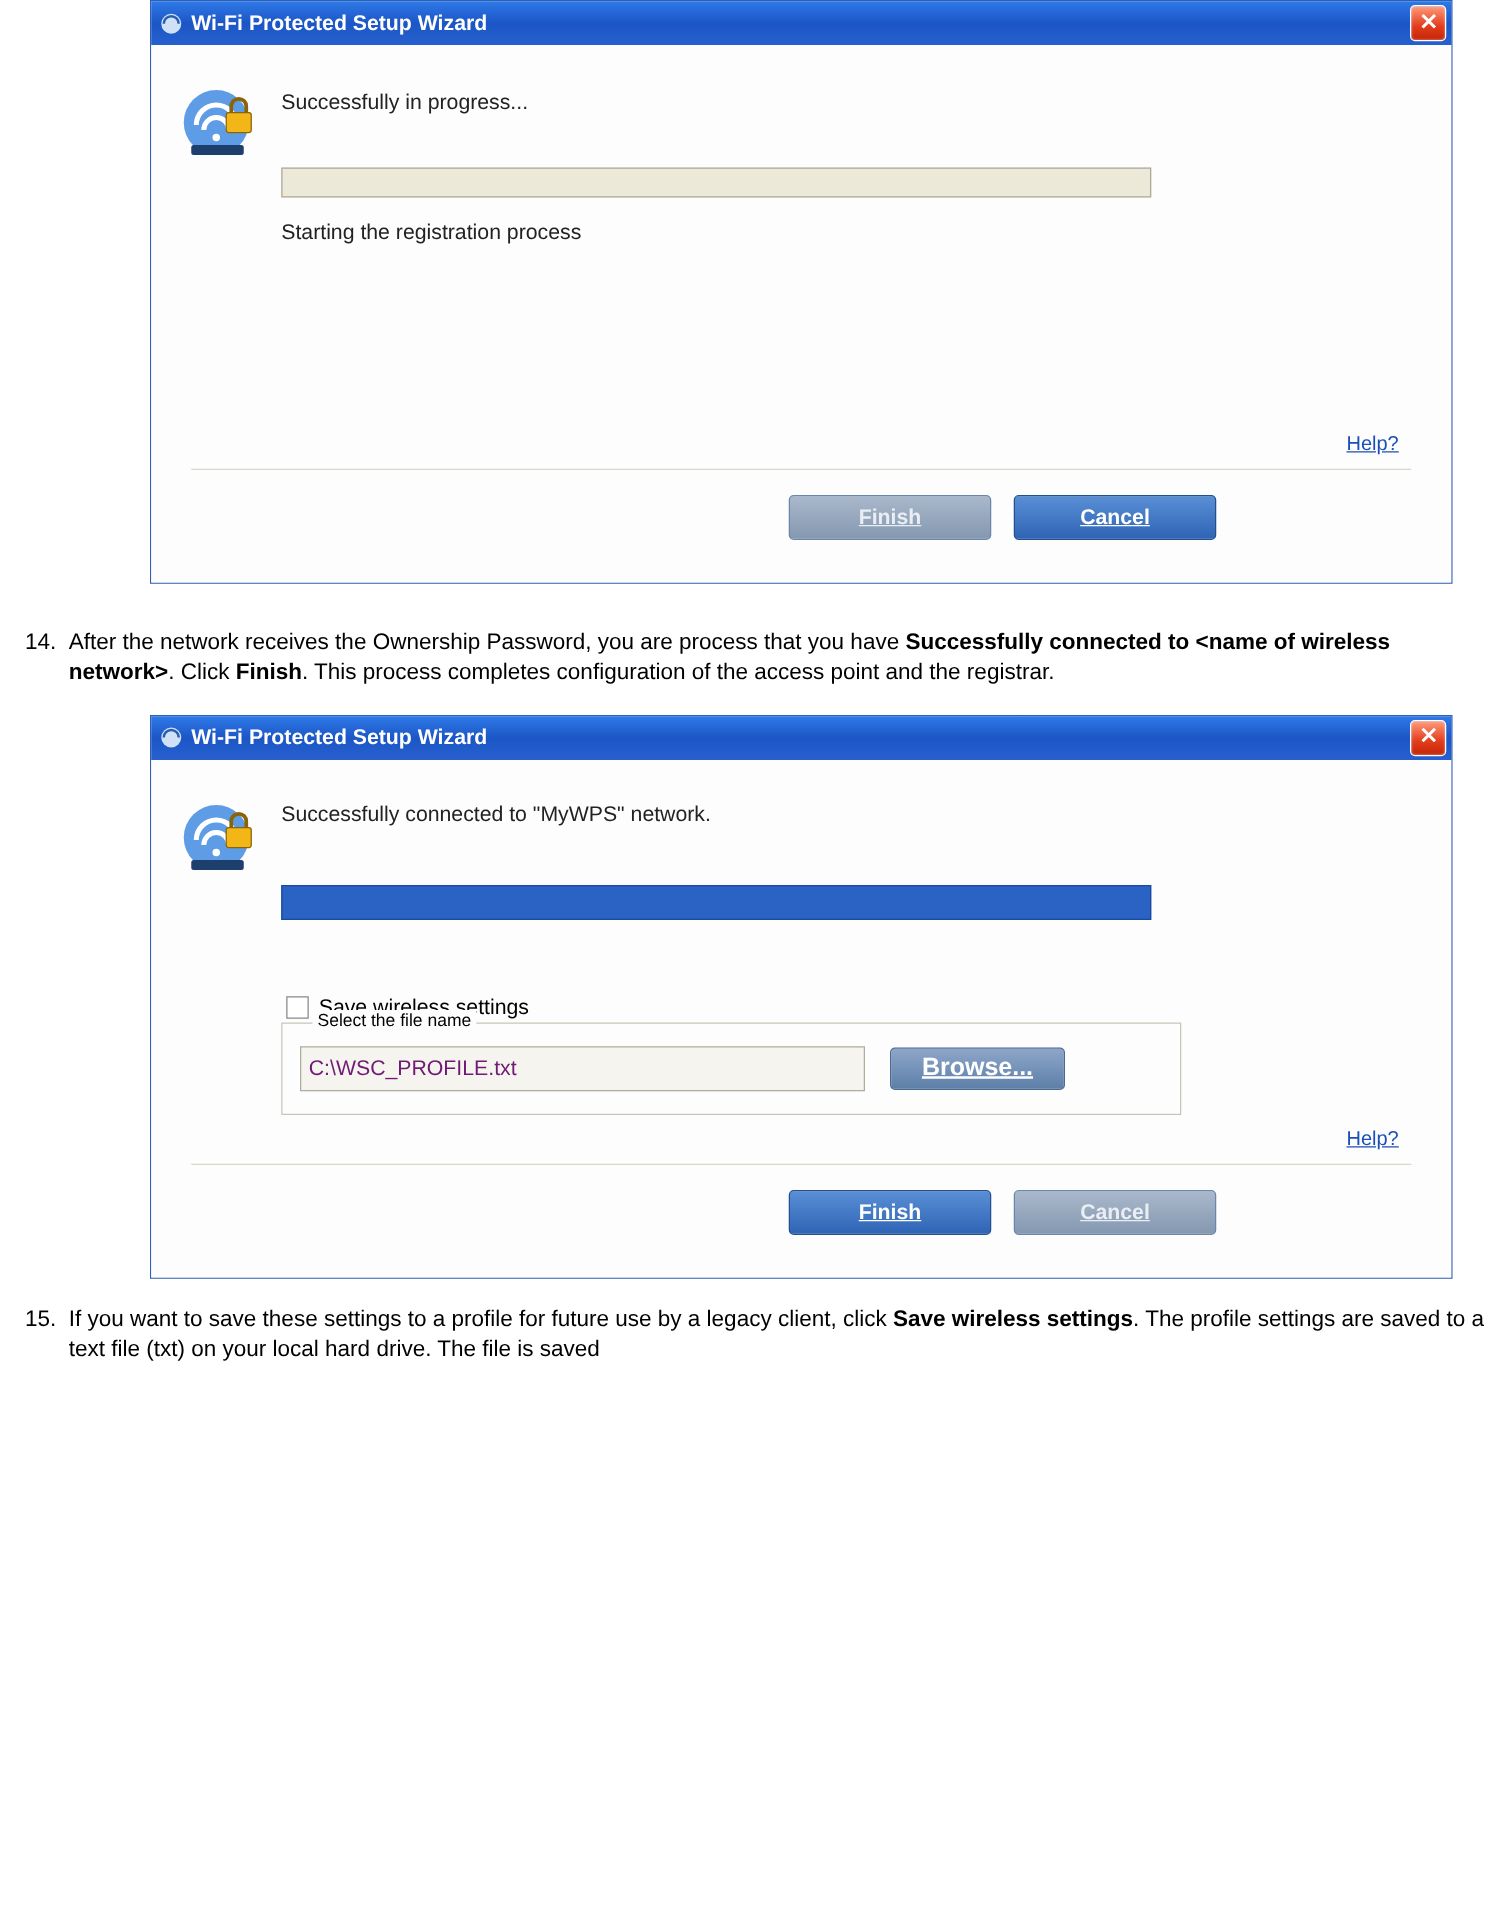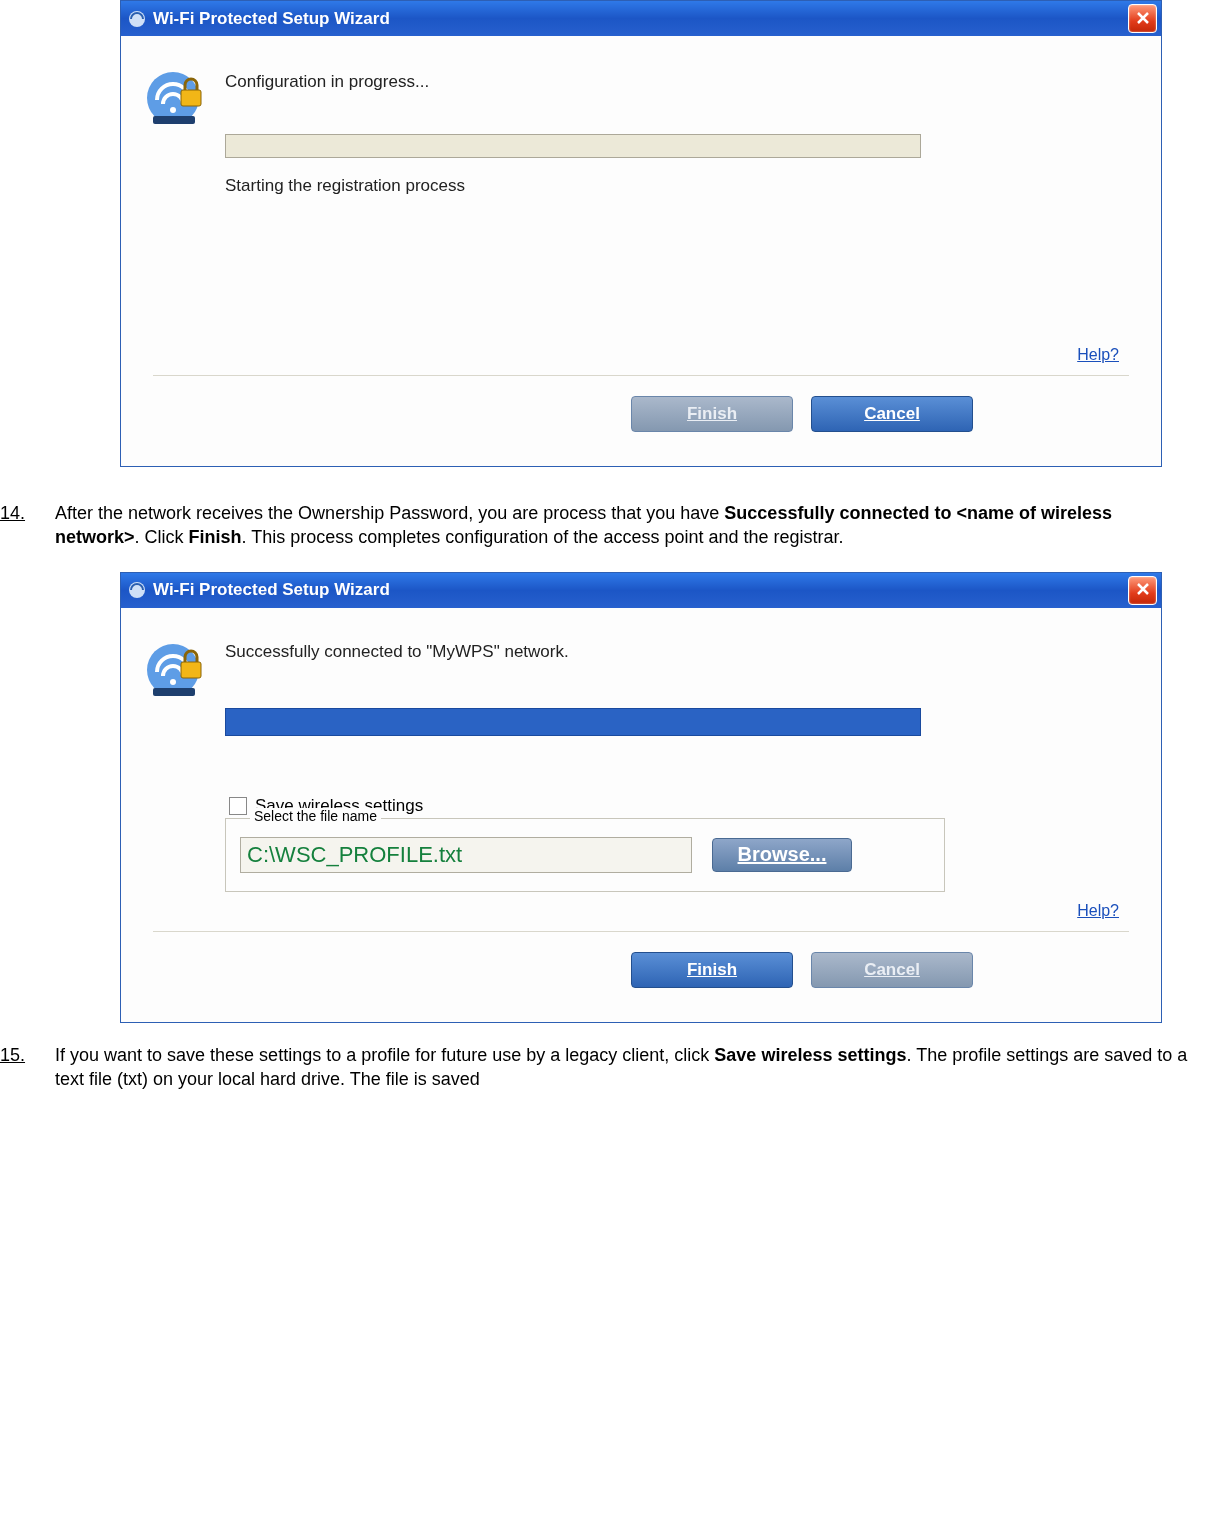--- a/index.html
+++ b/index.html
@@ -13,25 +13,24 @@
   .page {
     width: 1207px;
   }
   .step-row {
     display: flex;
     align-items: flex-start;
     padding: 0 0 0 0;
   }
   .step-num {
     width: 45px;
-    text-align: left;
+    text-align: right;
     padding-top: 2px;
     padding-right: 10px;
     flex-shrink: 0;
-    text-decoration: underline;
   }
   .step-text {
     flex: 1;
     line-height: 1.35;
     padding-right: 10px;
   }
   .step-text b { font-weight: bold; text-align: center; }
   .dialog-wrap {
     padding: 0 0 0 120px;
   }
@@ -157,23 +156,23 @@
   .file-row {
     display: flex;
     align-items: center;
     gap: 20px;
   }
   .file-input {
     width: 438px;
     height: 30px;
     border: 1px solid #b0ada0;
     background: #f5f4ee;
-    color: #15803d;
+    color: #701a75;
     padding: 2px 6px;
-    font-size: 22px;
+    font-size: 17px;
     font-family: inherit;
   }
   .browse-btn {
     width: 140px;
     height: 34px;
     background: linear-gradient(to bottom, #8ea6c9 0%, #5d7fa8 100%);
     border: 1px solid #4a6a92;
     border-radius: 4px;
     color: #fff;
     font-weight: bold;
@@ -256,21 +255,21 @@
               <circle cx="28" cy="32" r="26" fill="#5e9de6"></circle>
               <path d="M12 34 a16 16 0 0 1 32 0" fill="none" stroke="#fff" stroke-width="4"></path>
               <path d="M18 38 a10 10 0 0 1 20 0" fill="none" stroke="#fff" stroke-width="4"></path>
               <circle cx="28" cy="44" r="3" fill="#fff"></circle>
               <rect x="36" y="24" width="20" height="16" rx="2" fill="#f2b617" stroke="#8a6508" stroke-width="1"></rect>
               <path d="M40 24 v-5 a6 6 0 0 1 12 0 v5" fill="none" stroke="#8a6508" stroke-width="3"></path>
               <rect x="8" y="50" width="42" height="8" rx="2" fill="#1e3f6e"></rect>
             </svg>
           </div>
           <div class="content-main">
-            <div class="status-line">Configuration in progress...</div>
+            <div class="status-line">Successfully in progress...</div>
             <div class="progress-bar"></div>
             <div class="sub-status">Starting the registration process</div>
             <div style="height:140px"></div>
           </div>
         </div>
         <div class="help-row">
           <span class="help-link">Help?</span>
         </div>
         <div class="divider"></div>
         <div class="button-row">

